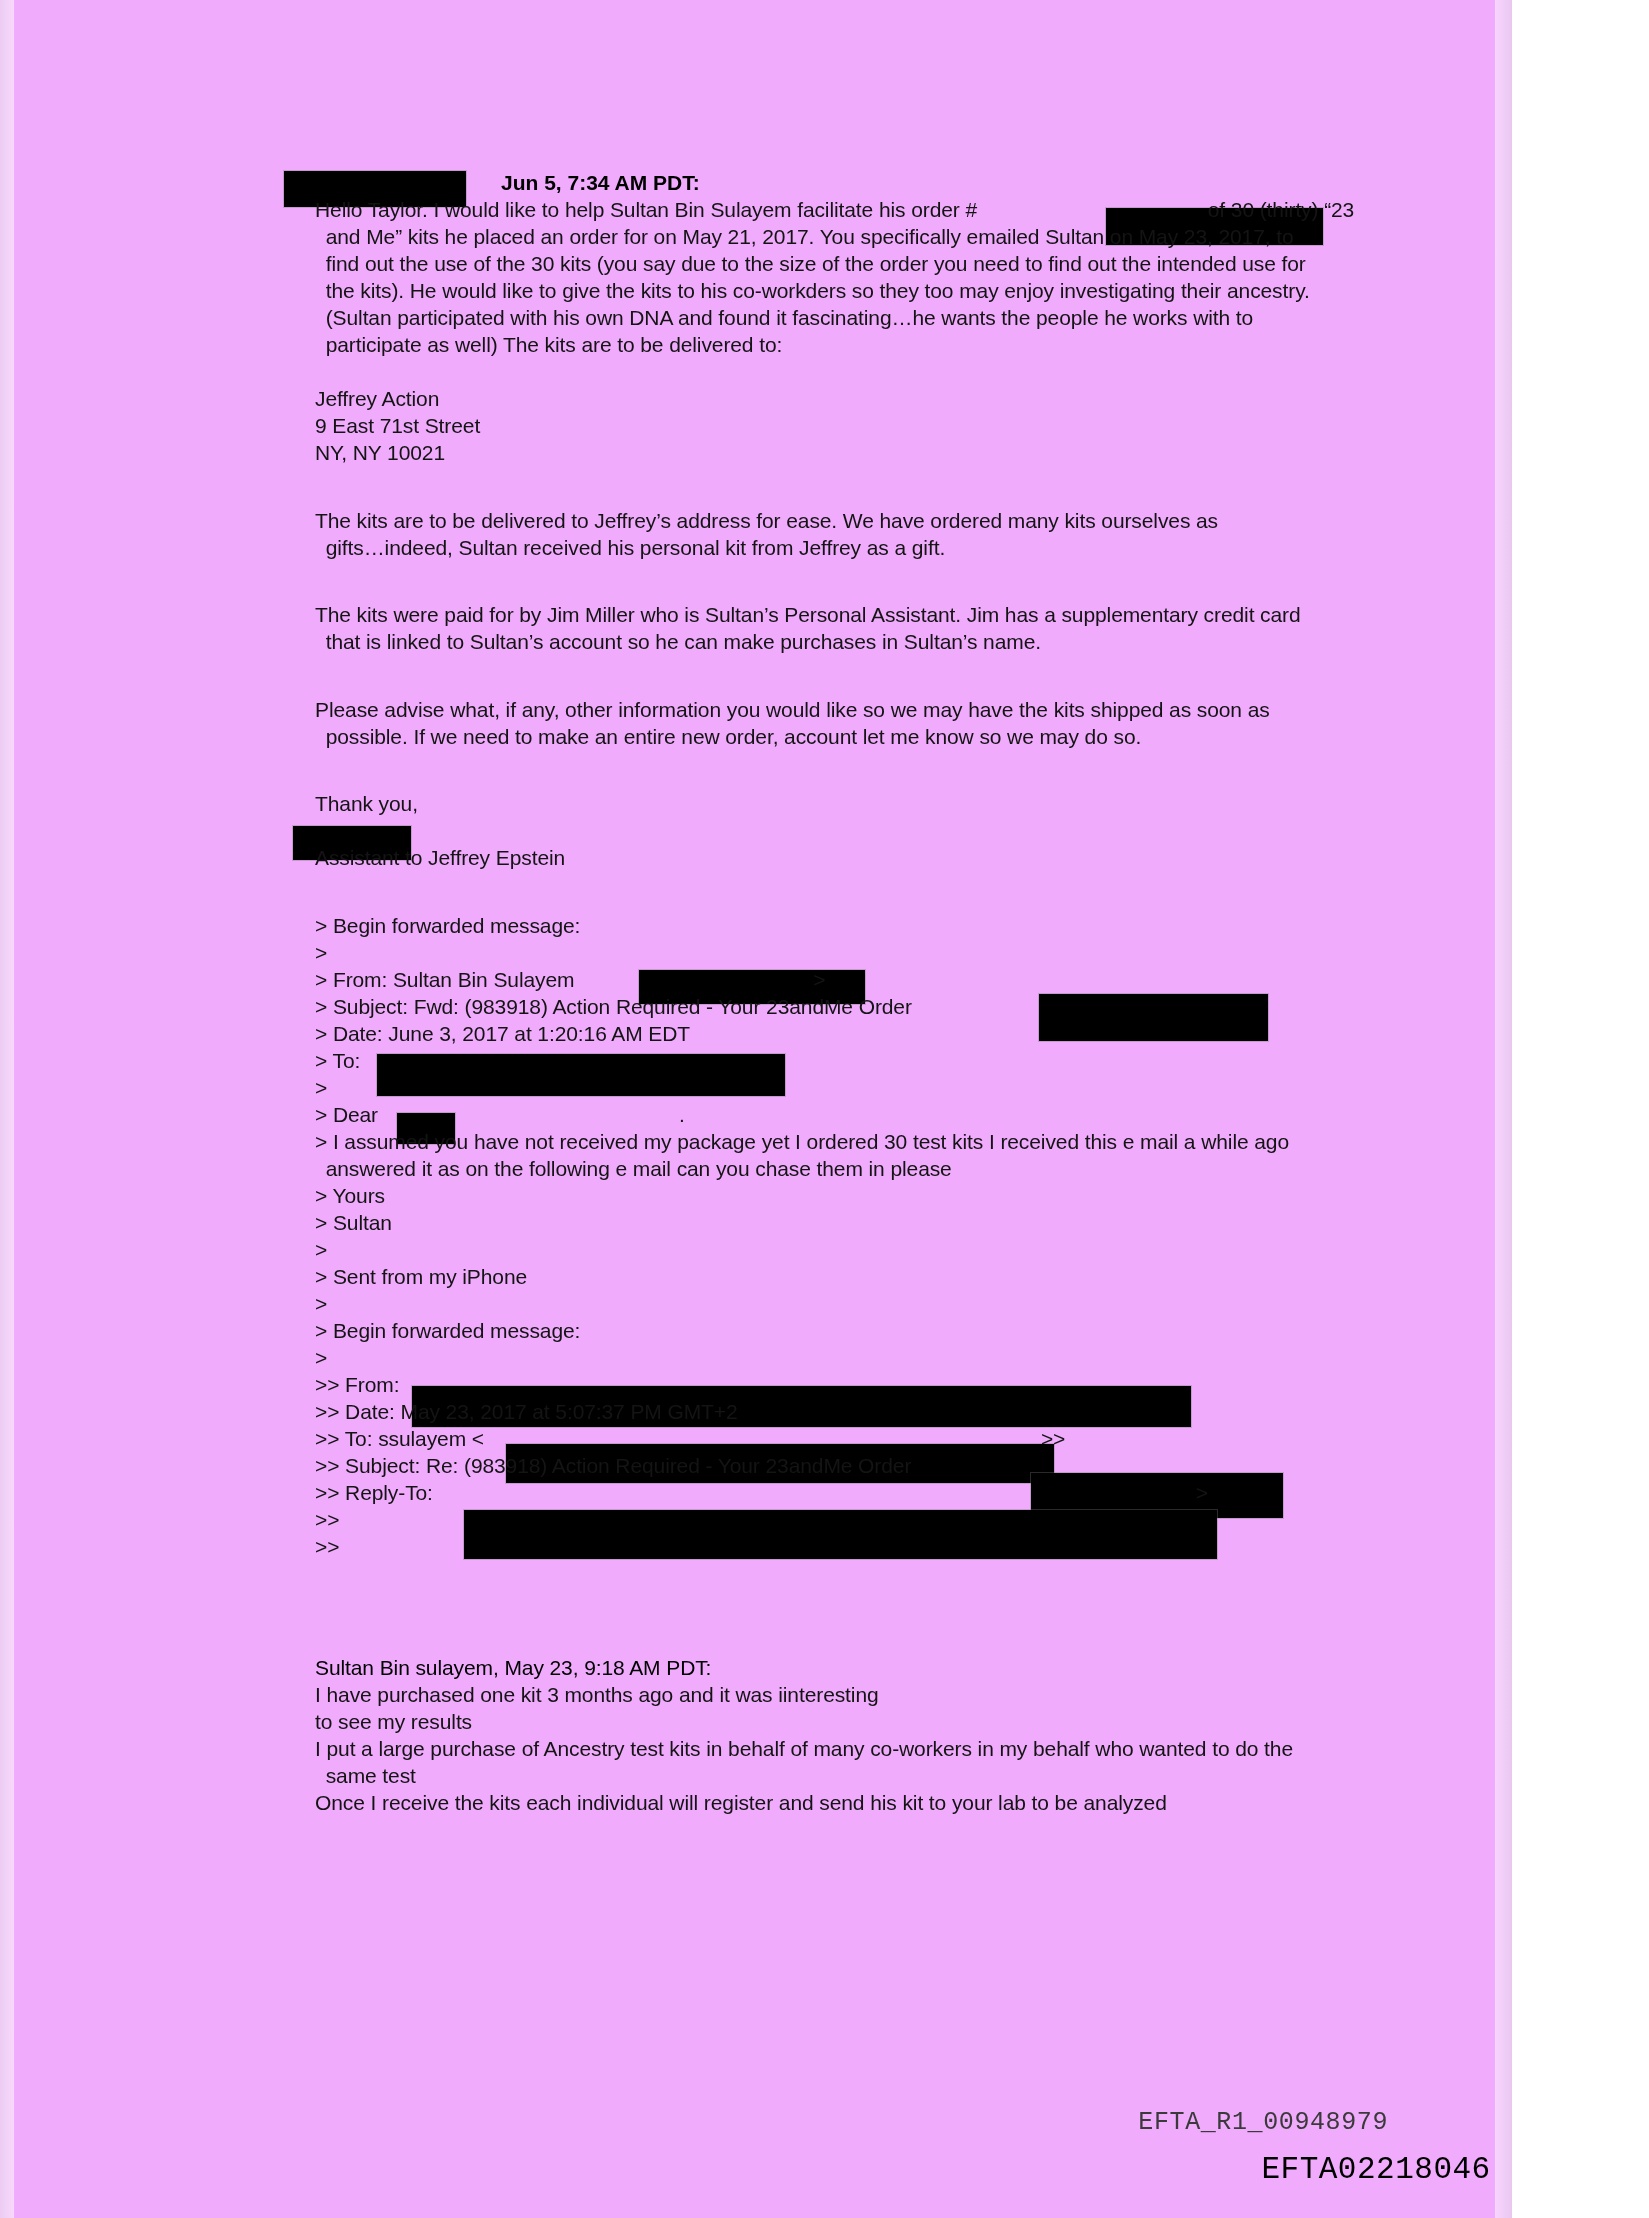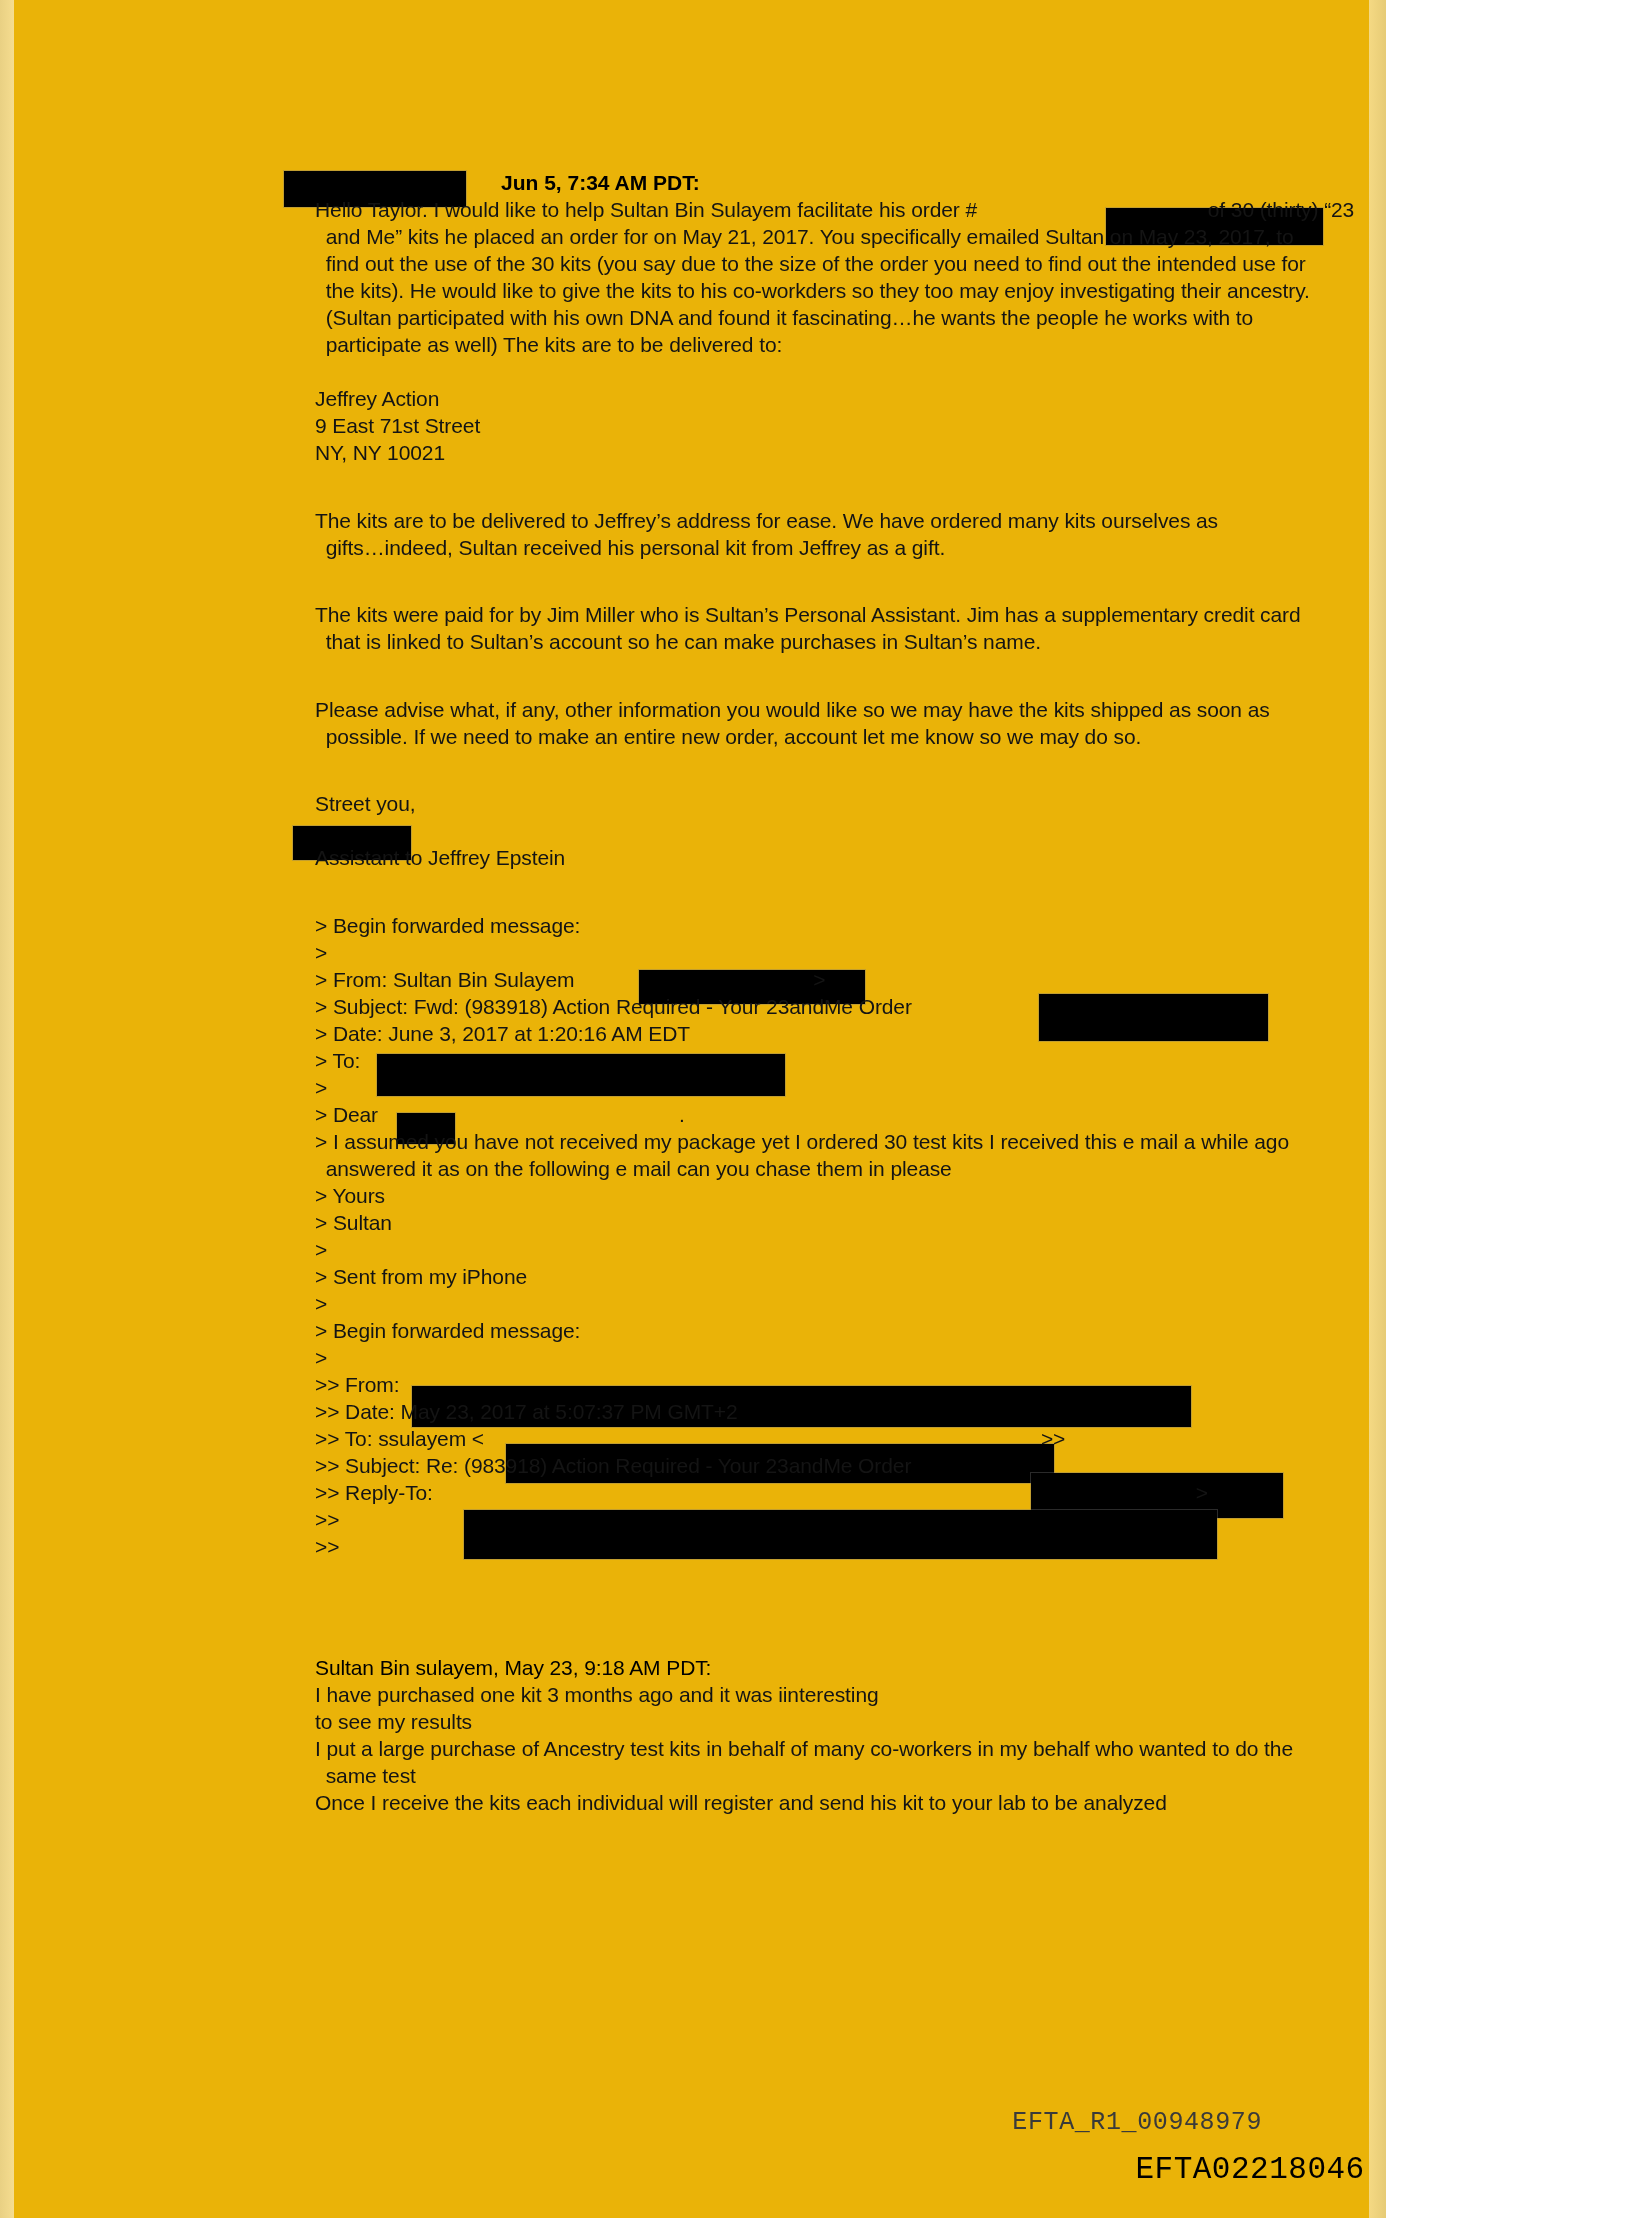--- a/index.html
+++ b/index.html
@@ -3,23 +3,23 @@
 <meta charset="utf-8">
 <title>Scanned Email Document</title>
 <style>
   html, body {
     margin: 0;
     padding: 0;
     background: #ffffff;
   }
   .page {
     position: relative;
-    width: 1386px;
+    width: 1512px;
     height: 2218px;
-    background: #eab308;
+    background: #f0abfc;
     font-family: "Liberation Sans", sans-serif;
     color: #000000;
     overflow: hidden;
     -webkit-font-smoothing: none;
   }
   
   .scan-edge-left {
     position: absolute;
     left: 0; top: 0;
     width: 13.6px; height: 2218px;
@@ -153,21 +153,21 @@
 
     <div class="blank"></div>
     <div class="blank-half"></div>
 
     <div class="line">Please advise what, if any, other information you would like so we may have the kits shipped as soon as</div>
     <div class="line indent1">possible. If we need to make an entire new order, account let me know so we may do so.</div>
 
     <div class="blank"></div>
     <div class="blank-half"></div>
 
-    <div class="line">Street you,</div>
+    <div class="line">Thank you,</div>
     <div class="line">&nbsp;</div>
     <div class="line">Assistant to Jeffrey Epstein</div>
 
     <div class="blank"></div>
     <div class="blank-half"></div>
 
     <div class="line">&gt; Begin forwarded message:</div>
     <div class="line">&gt;</div>
     <div class="line"><span>&gt; From: Sultan Bin Sulayem </span><span style="display:inline-block;width:233px;"></span><span>&gt;</span></div>
     <div class="line">&gt; Subject: Fwd: (983918) Action Required - Your 23andMe Order </div>

